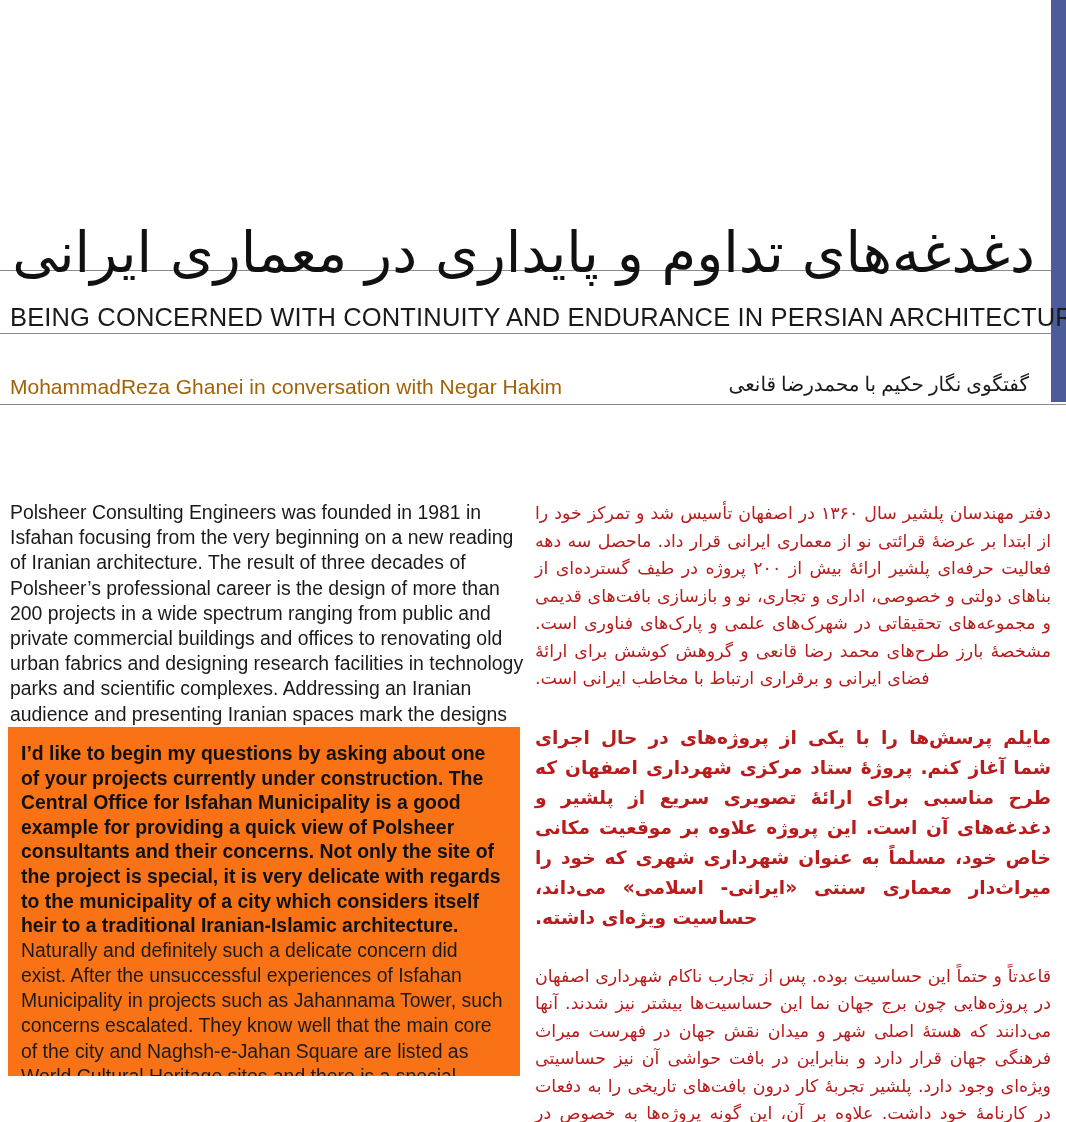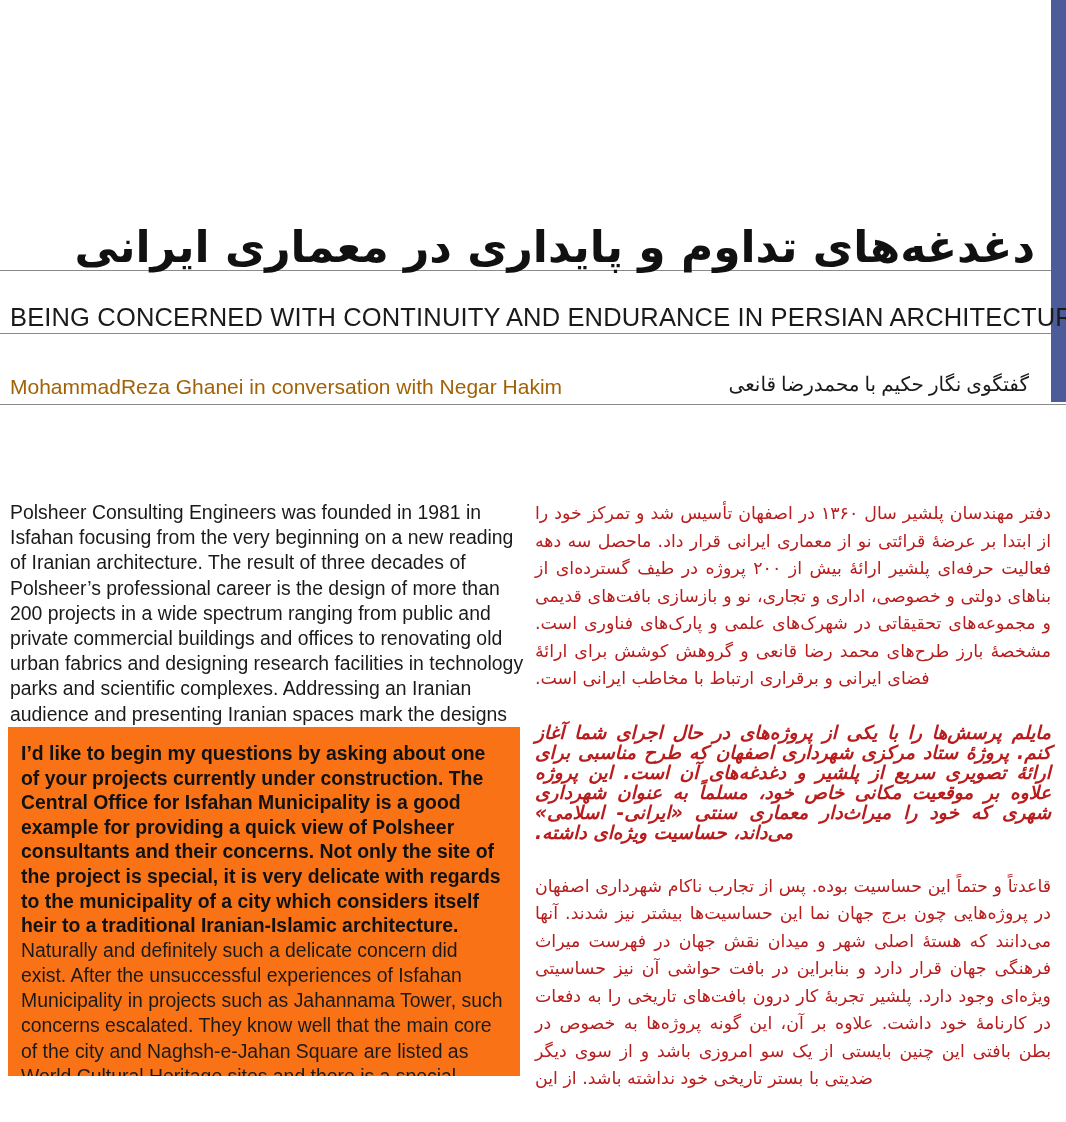--- a/index.html
+++ b/index.html
@@ -51,22 +51,22 @@
   }
   .rule-1 { top: 270px; }
   .rule-2 { top: 333px; }
   .rule-3 { top: 404px; width: 1066px; }
 
   .title-fa {
     position: absolute;
     right: 16px;
     top: 222px;
     font-family: "DejaVu Sans", sans-serif;
-    font-weight: bold;
-    font-size: 44px;
+    font-weight: normal;
+    font-size: 56px;
     line-height: 1.12;
     direction: rtl;
     text-align: right;
     white-space: nowrap;
     color: #111;
     letter-spacing: -1px;
   }
 
   .title-en {
     position: absolute;
@@ -131,22 +131,21 @@
     font-size: 17.4px;
     line-height: 27.5px;
     margin: 0;
     text-align: justify;
     text-align-last: left;
     color: #b91c1c;
   }
   .p-fa.bold {
     font-weight: bold;
     font-size: 18.6px;
-    line-height: 20px;
-    font-style: italic;
+    line-height: 30px;
   }
 
   .gap-fa { height: 30px; }
 
   
   .qbox {
     position: absolute;
     left: 8px;
     top: 727px;
     width: 512px;

